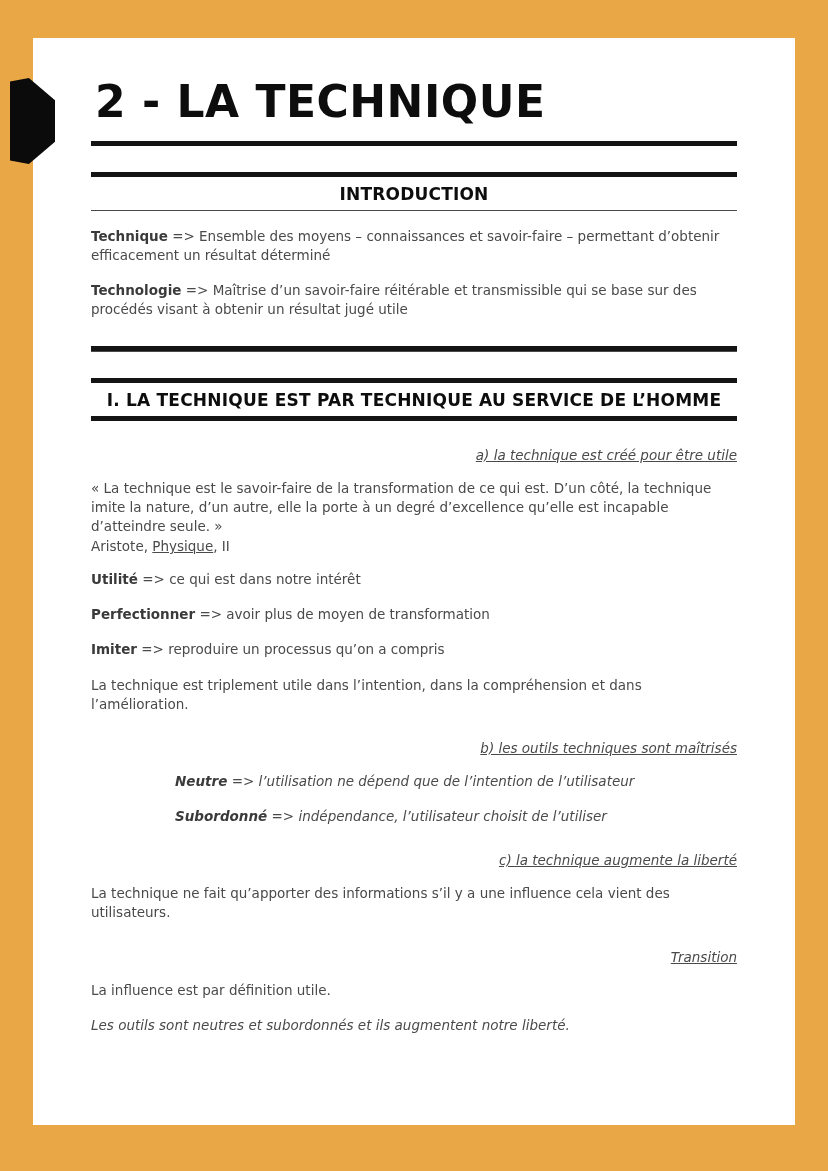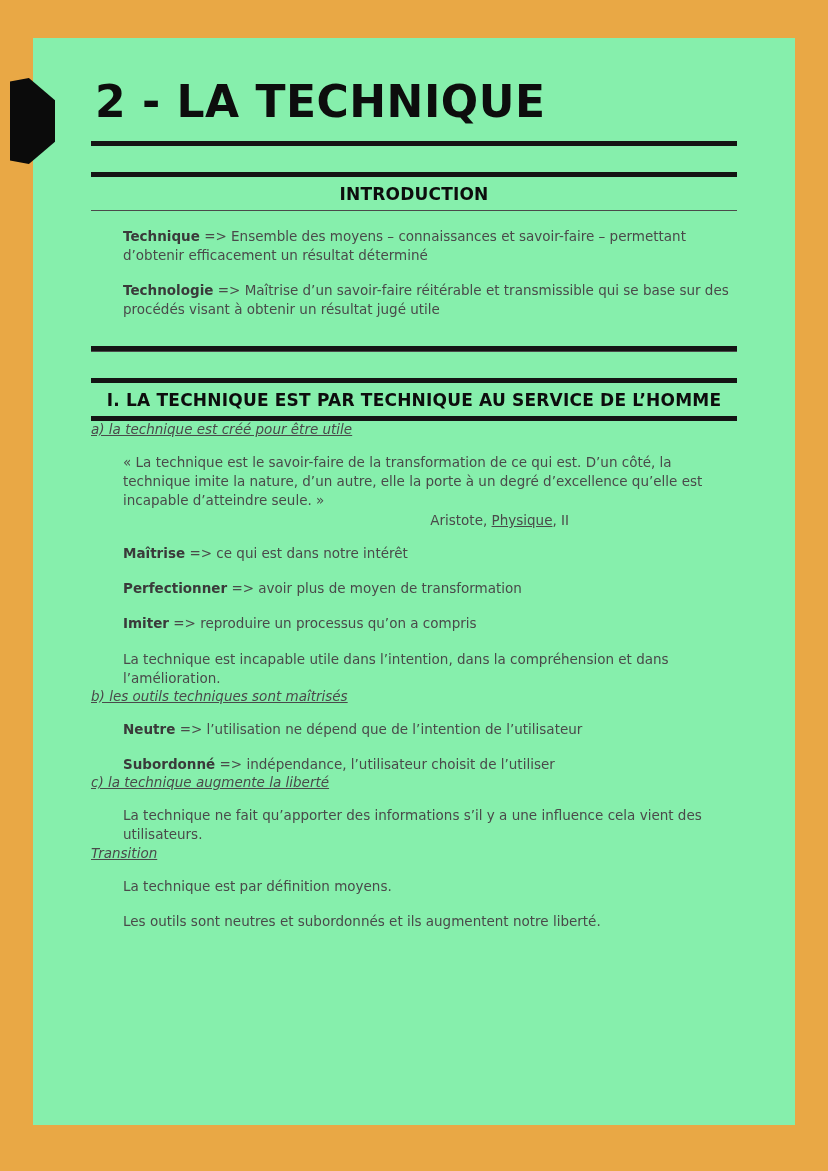--- a/index.html
+++ b/index.html
@@ -12,21 +12,21 @@
     position: relative;
     width: 828px;
     height: 1171px;
     background: #e9a845;
     margin: 0 auto;
     overflow: hidden;
   }
   .page {
     position: absolute;
     top: 38px; left: 33px; right: 33px; bottom: 46px;
-    background: #86efac;
+    background: #ffffff;
   }
   .content {
     position: relative;
     padding: 38px 58px 30px 58px;
     height: 100%;
   }
   .bookmark {
     position: absolute;
     left: -23px;
     top: 40px;
@@ -51,46 +51,45 @@
     font-size: 17px;
     font-weight: 700;
     color: #0d0d0d;
     padding: 7px 0 6px 0;
     letter-spacing: 0.2px;
   }
   p.body-text {
     font-size: 13.5px;
     line-height: 1.42;
     margin-top: 16px;
-    margin-left: 32px;
   }
   p.body-text b { color: #3a3a3a; }
   .centered-question {
     text-align: center;
     font-size: 13.5px;
     line-height: 1.45;
     margin: 18px 30px 0 30px;
   }
   h3.sub-heading {
-    text-align: left;
+    text-align: right;
     font-size: 13.5px;
     font-style: italic;
     font-weight: 400;
     text-decoration: underline;
     color: #4a4a4a;
+    margin-top: 26px;
   }
   .attribution {
     font-size: 13.5px;
-    text-align: right;
     margin-top: 2px;
     margin-right: 168px;
   }
   .attribution .work { text-decoration: underline; }
   .indented { margin-left: 84px; margin-top: 4px; }
-  .tight { margin-top: 6px; }
+  .tight { margin-top: 6px; font-style: italic; }
 </style>
 </head>
 <body>
 
 <div class="frame">
   <div class="page">
     <div class="bookmark"></div>
     <div class="content">
 
       <h1 class="doc-title">2 - LA TECHNIQUE</h1>
@@ -116,39 +115,39 @@
         <div class="rule-thick"></div>
         <h2>I. LA TECHNIQUE EST PAR TECHNIQUE AU SERVICE DE L’HOMME</h2>
         <div class="rule-thick"></div>
       </div>
 
       <h3 class="sub-heading">a) la technique est créé pour être utile</h3>
 
       <p class="body-text">« La technique est le savoir-faire de la transformation de ce qui est. D’un côté, la technique imite la nature, d’un autre, elle la porte à un degré d’excellence qu’elle est incapable d’atteindre seule. »</p>
       <p class="attribution"><span>Aristote, </span><span class="work">Physique</span><span>, II</span></p>
 
-      <p class="body-text"><b>Maîtrise</b><span> =&gt; ce qui est dans notre intérêt</span></p>
+      <p class="body-text"><b>Utilité</b><span> =&gt; ce qui est dans notre intérêt</span></p>
 
       <p class="body-text"><b>Perfectionner</b><span> =&gt; avoir plus de moyen de transformation</span></p>
 
       <p class="body-text"><b>Imiter</b><span> =&gt; reproduire un processus qu’on a compris</span></p>
 
-      <p class="body-text">La technique est incapable utile dans l’intention, dans la compréhension et dans l’amélioration.</p>
+      <p class="body-text">La technique est triplement utile dans l’intention, dans la compréhension et dans l’amélioration.</p>
 
       <h3 class="sub-heading">b) les outils techniques sont maîtrisés</h3>
 
 
       <p class="body-text indented tight"><b>Neutre</b><span> =&gt; l’utilisation ne dépend que de l’intention de l’utilisateur</span></p>
 
       <p class="body-text indented tight"><b>Subordonné</b><span> =&gt; indépendance, l’utilisateur choisit de l’utiliser</span></p>
 
       <h3 class="sub-heading">c) la technique augmente la liberté</h3>
 
       <p class="body-text">La technique ne fait qu’apporter des informations s’il y a une influence cela vient des utilisateurs.</p>
 
       <h3 class="sub-heading">Transition</h3>
 
-      <p class="body-text">La technique est par définition moyens.</p>
+      <p class="body-text">La influence est par définition utile.</p>
       <p class="body-text tight">Les outils sont neutres et subordonnés et ils augmentent notre liberté.</p>
 
     </div>
   </div>
 </div>
 
 </body></html>

